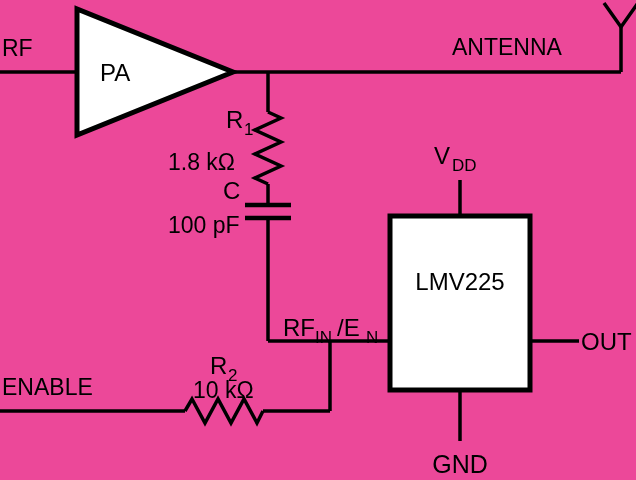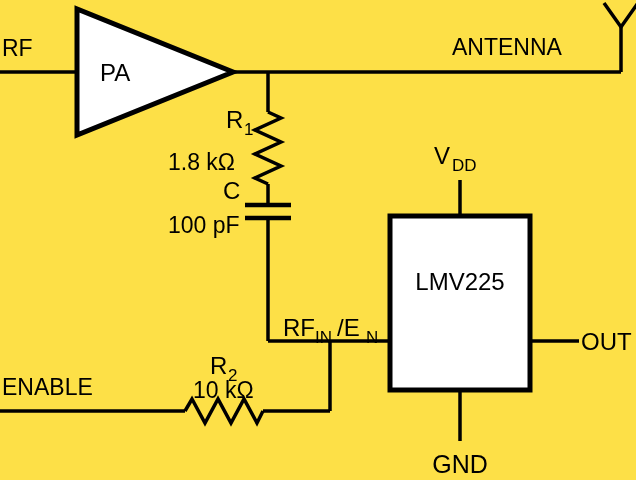--- a/index.html
+++ b/index.html
@@ -4,21 +4,21 @@
 <style>
   html, body {
     margin: 0;
     padding: 0;
     background: #ffffff;
   }
   .stage {
     width: 636px;
     height: 480px;
     position: relative;
-    background: #fde047;
+    background: #ec4899;
     overflow: hidden;
   }
   svg {
     display: block;
   }
   text {
     font-family: "Liberation Sans", sans-serif;
     fill: #000000;
   }
   .wire {

